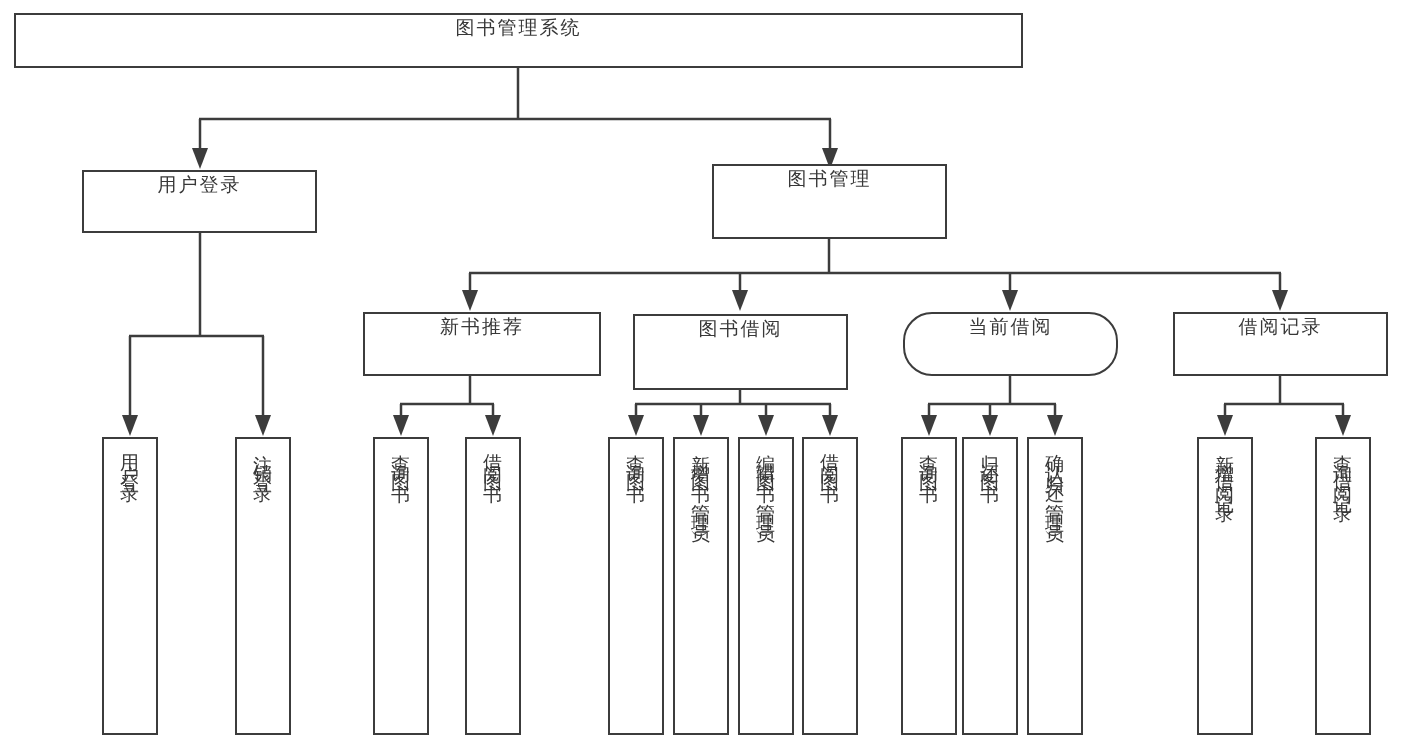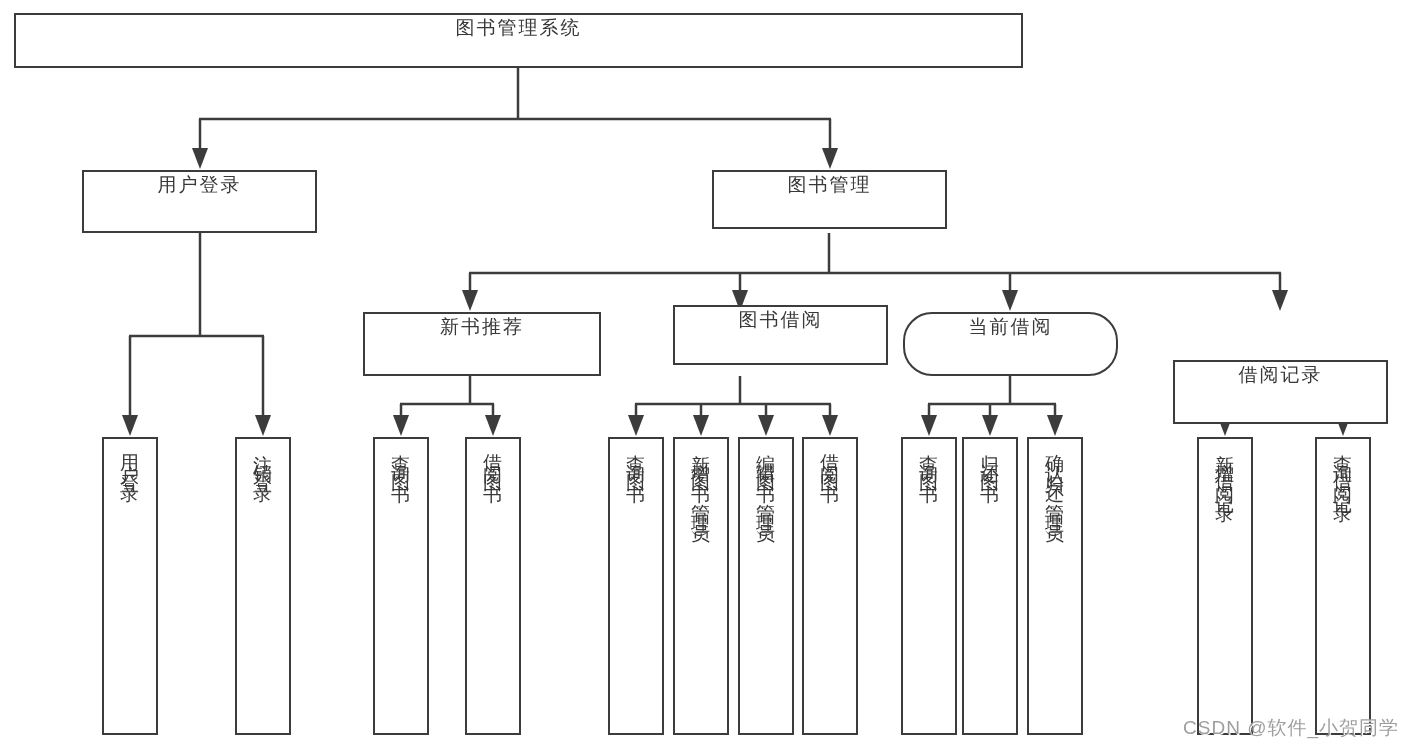--- a/index.html
+++ b/index.html
@@ -128,34 +128,34 @@
     </g>
   </svg>
 
   <div class="node hnode" style="left:14px;top:13px;width:1009px;height:55px;">
     <span>图书管理系统</span>
   </div>
 
   <div class="node hnode" style="left:82px;top:170px;width:235px;height:63px;">
     <span>用户登录</span>
   </div>
-  <div class="node hnode" style="left:712px;top:170px;width:235px;height:59px;">
+  <div class="node hnode" style="left:712px;top:164px;width:235px;height:75px;">
     <span>图书管理</span>
   </div>
 
   <div class="node hnode" style="left:363px;top:312px;width:238px;height:64px;">
     <span>新书推荐</span>
   </div>
-  <div class="node hnode" style="left:633px;top:305px;width:215px;height:60px;margin-left:40px;">
+  <div class="node hnode" style="left:633px;top:314px;width:215px;height:76px;">
     <span>图书借阅</span>
   </div>
   <div class="node hnode" style="left:903px;top:312px;width:215px;height:64px;border-radius:29px;">
     <span>当前借阅</span>
   </div>
-  <div class="node hnode" style="left:1173px;top:312px;width:215px;height:64px;margin-top:48px;">
+  <div class="node hnode" style="left:1173px;top:312px;width:215px;height:64px;">
     <span>借阅记录</span>
   </div>
 
   <div class="node vnode" style="left:102px;top:437px;width:56px;height:298px;">
     <span>用户登录</span>
   </div>
   <div class="node vnode" style="left:235px;top:437px;width:56px;height:298px;">
     <span>注销登录</span>
   </div>
 
@@ -189,15 +189,14 @@
     <span>确认归还（管理员）</span>
   </div>
 
   <div class="node vnode" style="left:1197px;top:437px;width:56px;height:298px;">
     <span>新增借阅记录</span>
   </div>
   <div class="node vnode" style="left:1315px;top:437px;width:56px;height:298px;">
     <span>查询借阅记录</span>
   </div>
 
-  <div class="watermark">CSDN @软件_小贺同学</div>
 
 </div>
 
 </body></html>

